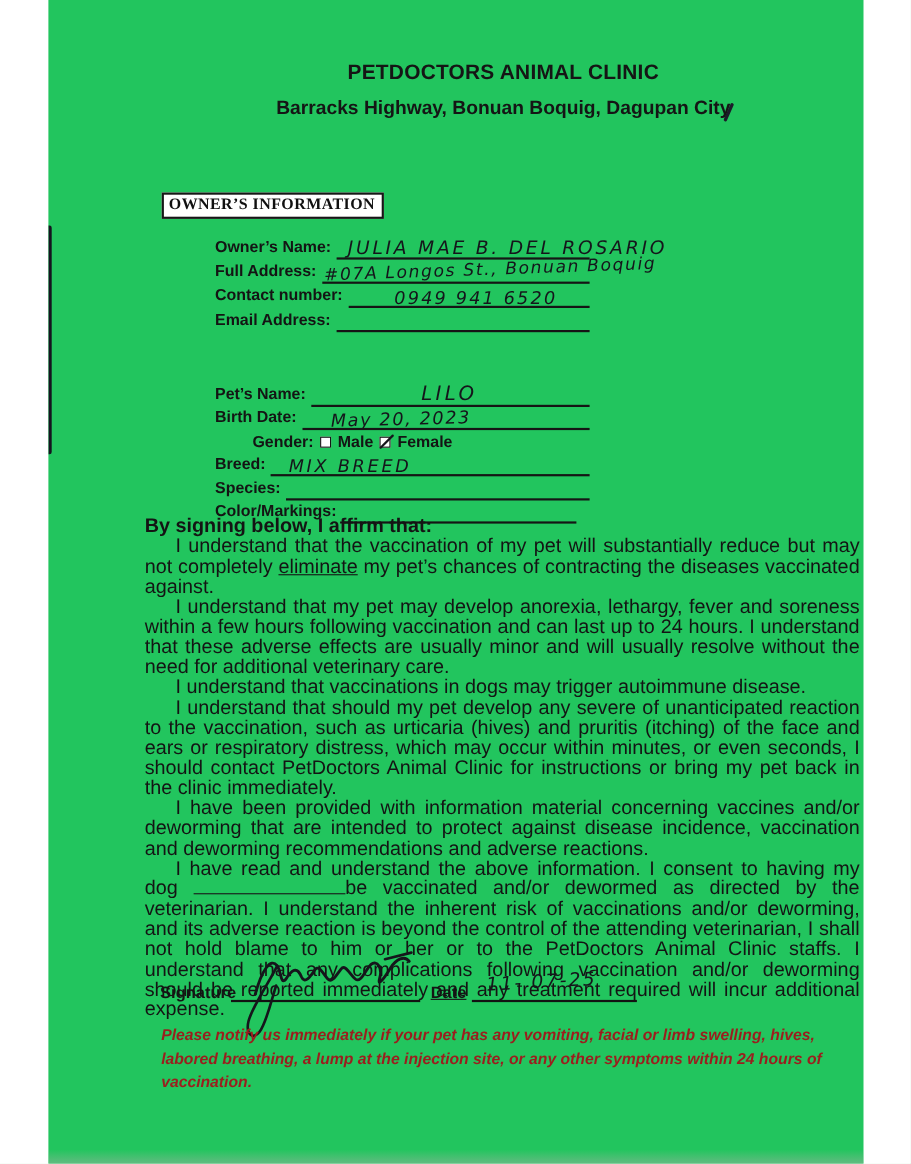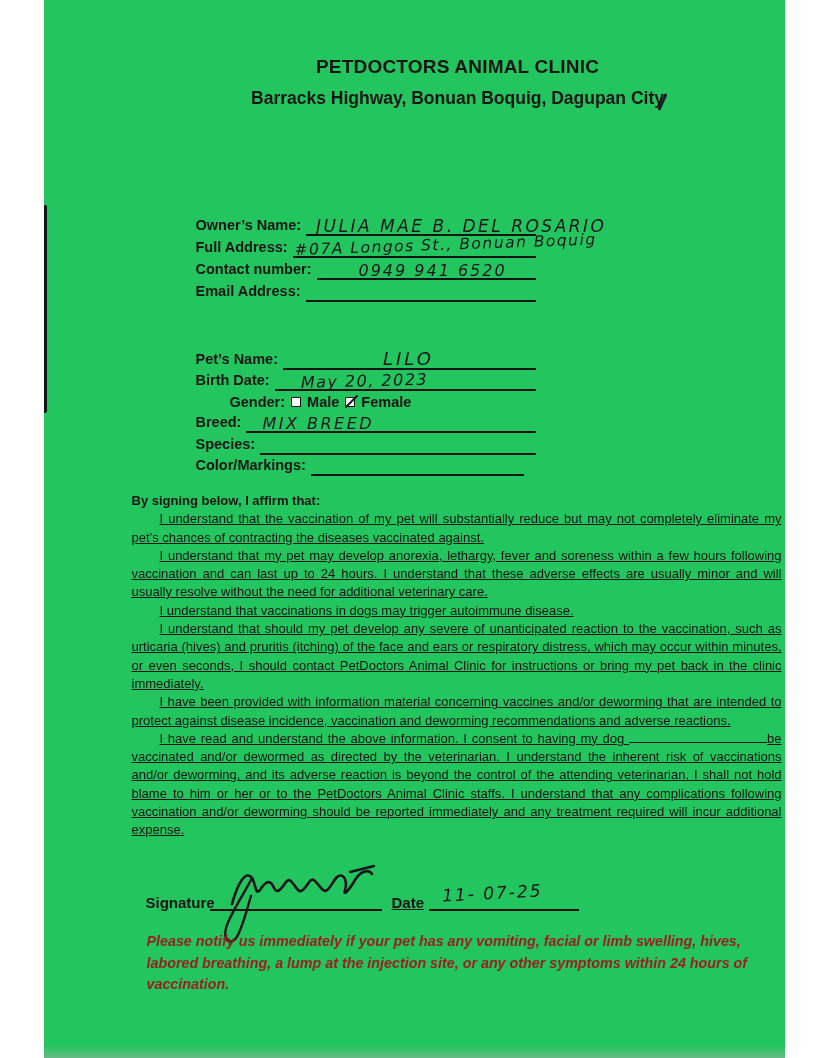--- a/index.html
+++ b/index.html
@@ -50,24 +50,24 @@
 
   
   .gender-row { position:absolute; left:152px; top:393px; display:flex;
     align-items:center; gap:6px; height:18px;margin-left:34px; }
   .gender-row .flabel { line-height:16px; }
   .cb { display:inline-block; width:10px; height:10px; border:1.8px solid #151515;
     position:relative; background:#fff; }
   .cb.checked svg { position:absolute; left:-2px; top:-6px; overflow:visible; }
 
   
-  .body-text { position:absolute; left:88px; top:492px; width:650px;
-    font-size:13px; line-height:18.3px; color:#141414; text-align:justify; }
+  .body-text { position:absolute; left:88px; top:469px; width:650px;
+    font-size:18px; line-height:18.3px; color:#141414; text-align:justify; }
   .body-text .intro { font-weight:bold; text-align:left; }
-  .para { text-indent:28px;text-decoration:underline; }
+  .para { text-indent:28px; }
   .u { text-decoration:underline; }
   .inline-blank { display:inline-block; width:138px; border-bottom:1.6px solid #1a1a1a;
     height:12px; vertical-align:baseline; }
 
   
   .sig-label, .date-label { position:absolute; font-weight:bold; font-size:15px; color:#141414; }
   .sig-label { left:102px; top:894px; }
   .date-label { left:348px; top:894px;text-decoration:underline; }
   .sig-line { position:absolute; left:166px; top:890px; width:172px; height:21px;
     border-bottom:2.5px solid #121212; }
@@ -87,20 +87,21 @@
 <body>
 
 <div class="page">
 
   <div class="left-edge-mark"></div>
   <div class="ink-mark"></div>
 
   <div class="title">PETDOCTORS ANIMAL CLINIC</div>
   <div class="subtitle">Barracks Highway, Bonuan Boquig, Dagupan City</div>
 
+  <div class="section-heading owner-heading">OWNER’S INFORMATION</div>
 
   <div class="field-row" style="top:216px">
     <span class="flabel">Owner’s Name:</span>
     <span class="fline">
       <span class="hw hw-owner-name">JULIA MAE B. DEL ROSARIO</span>
     </span>
   </div>
   <div class="field-row" style="top:238px">
     <span class="flabel">Full Address:</span>
     <span class="fline">

